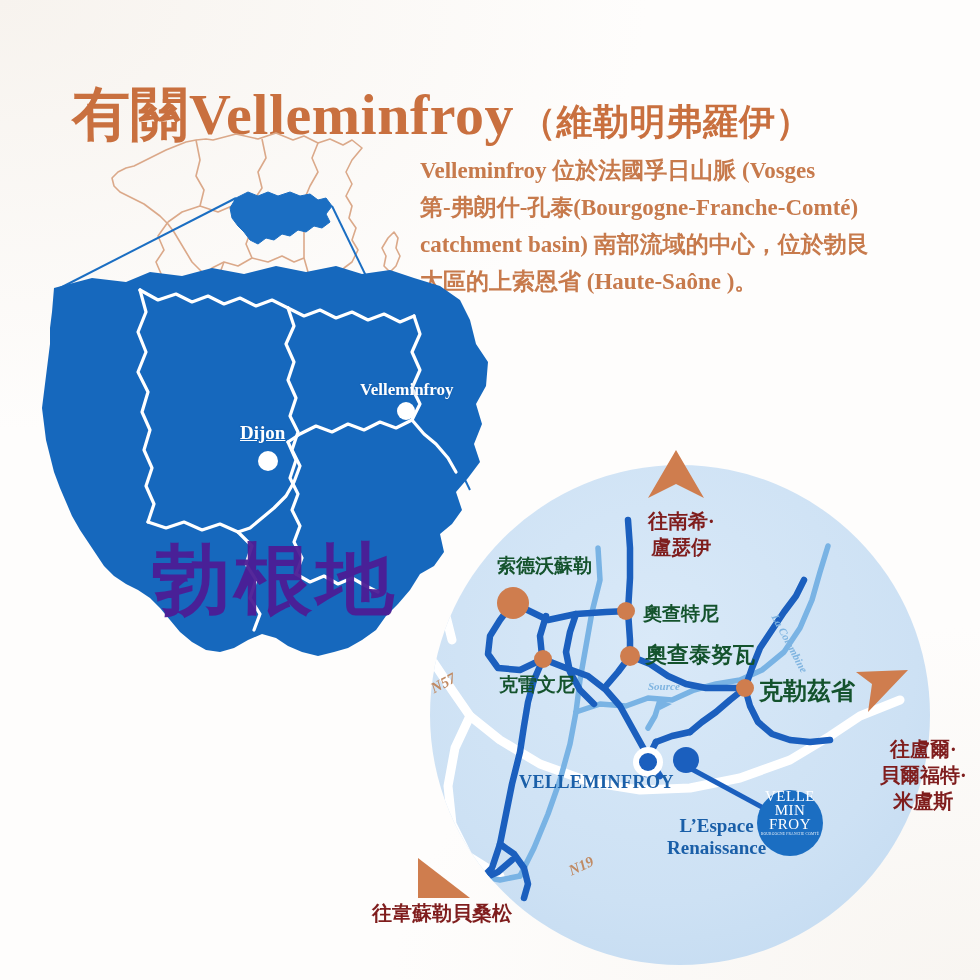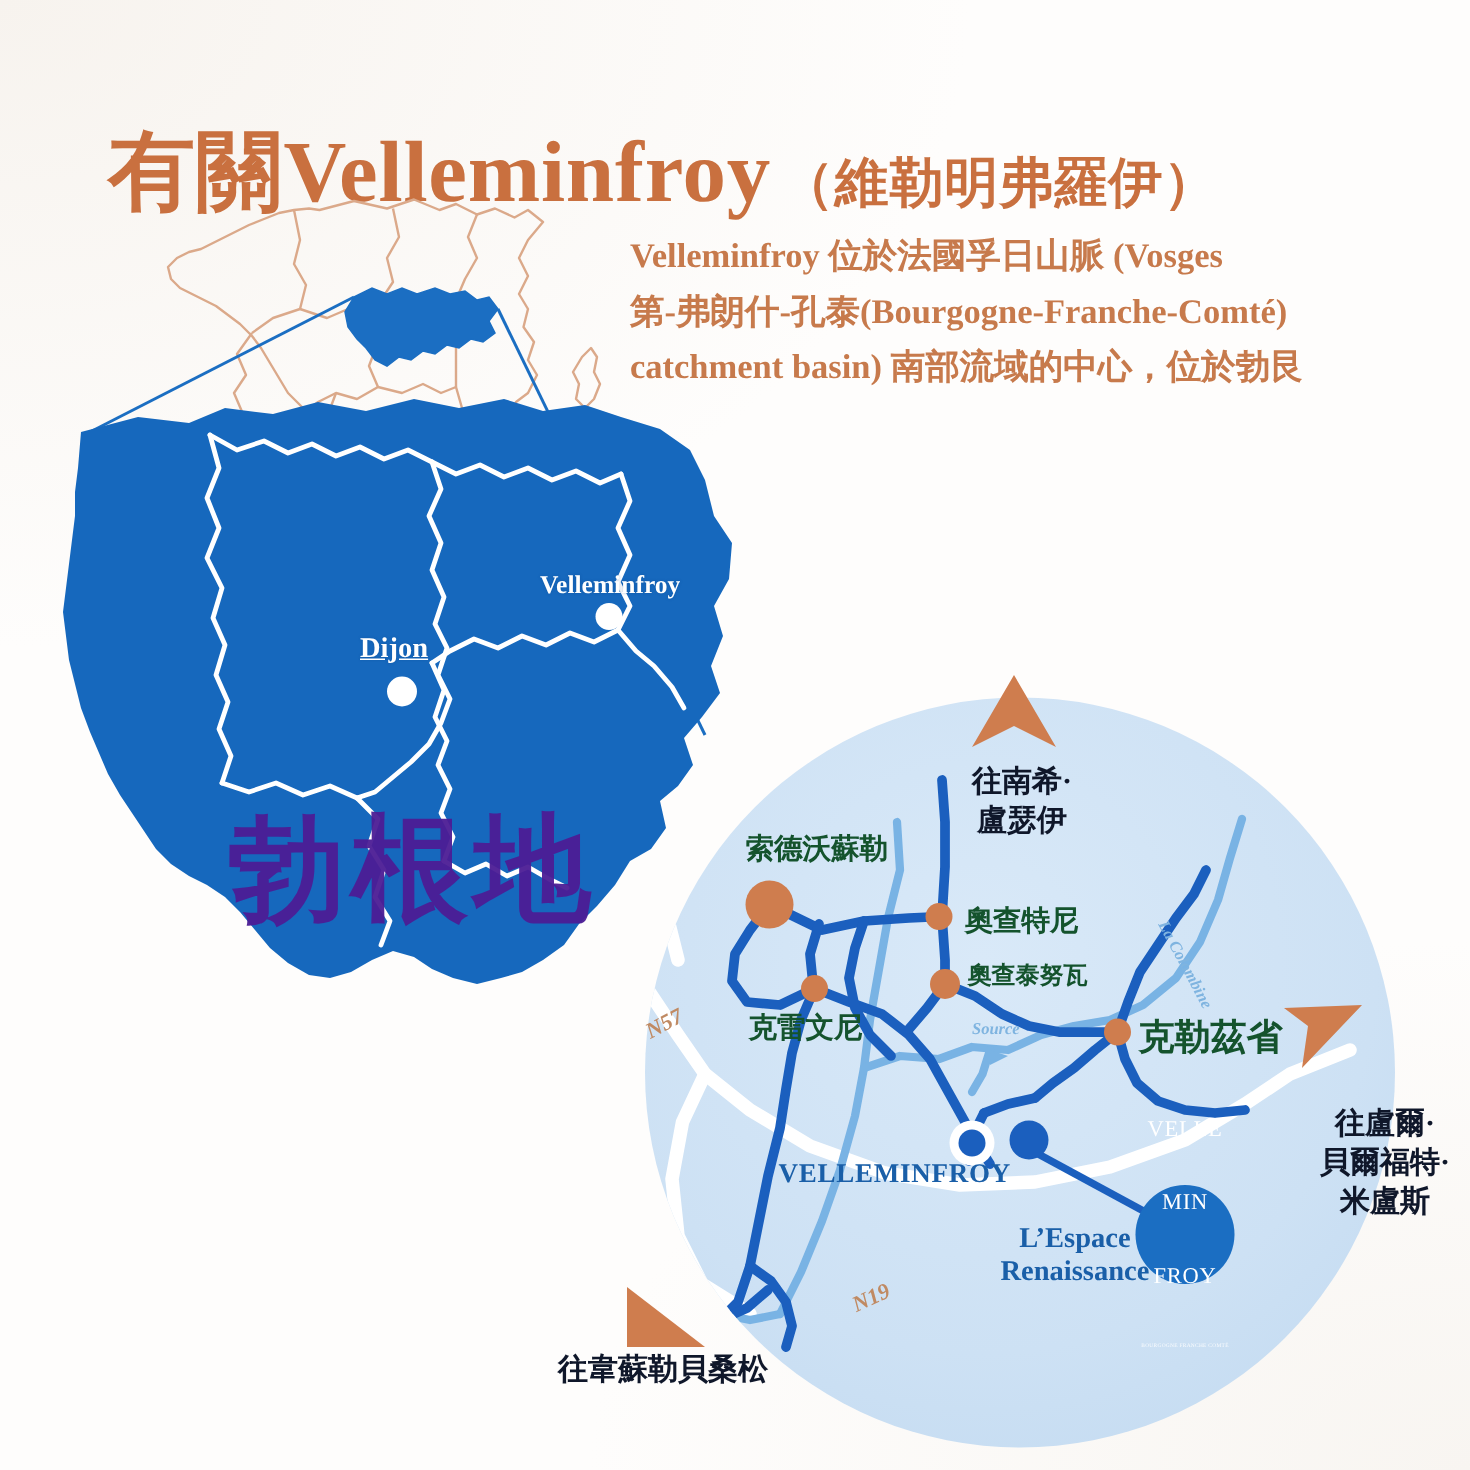--- a/index.html
+++ b/index.html
@@ -49,45 +49,46 @@
   .lbl-white{color:#ffffff;text-shadow:0 0 2px rgba(0,60,130,.35);}
   .lbl-orange{color:#14532d;}
   .lbl-blue{color:#1a5fa8;}
   .lbl-lightblue{color:#7fb4e0;}
   .lbl-road{color:#c08a63;font-style:italic;font-weight:bold;}
   .watermark{
     position:absolute;left:152px;top:528px;
     font-size:78px;font-weight:bold;color:#4c1d95;
     letter-spacing:4px;opacity:.95;
   }
-  .arrowlabel{position:absolute;text-align:center;color:#0f172a;font-weight:bold;
+  .arrowlabel{position:absolute;text-align:center;color:#7f1d1d;font-weight:bold;
               font-size:20px;line-height:26px;white-space:nowrap;}
   .logo-badge{
     position:absolute;left:757px;top:790px;width:66px;height:66px;border-radius:50%;
     background:#1b6ec2;color:#fff;display:flex;flex-direction:column;
-    align-items:center;justify-content:center;line-height:.92;gap:35px;
+    align-items:center;justify-content:flex-start;line-height:.92;
   }
   .logo-badge .l1{font-size:15px;letter-spacing:.5px;}
   .logo-badge .l2{font-size:15px;letter-spacing:.5px;}
   .logo-badge .l3{font-size:15px;letter-spacing:.5px;}
   .logo-badge .l4{font-size:3.6px;letter-spacing:.2px;margin-top:2px;opacity:.9;}
 </style>
 </head>
 <body>
 
 <div class="bg-tint"></div>
 
 <div class="title">
   <span class="t-main">有關Velleminfroy</span><span class="t-sub">（維勒明弗羅伊）</span>
 </div>
 
 <div class="intro">
   <div>Velleminfroy 位於法國孚日山脈 (Vosges</div>
   <div>第-弗朗什-孔泰(Bourgogne-Franche-Comté)</div>
   <div>catchment basin) 南部流域的中心，位於勃艮</div>
+  <div>大區的上索恩省 (Haute-Saône )。</div>
 </div>
 
 <div class="maps">
 <svg class="svg-layer" viewBox="0 0 980 980" xmlns="http://www.w3.org/2000/svg">
   <defs>
     <clipPath id="circClip">
           <circle cx="680" cy="715" r="250"></circle>
         </clipPath>
     <radialGradient id="circGrad" cx="45%" cy="35%" r="75%">
       <stop offset="0%" stop-color="#d9e9f8"></stop>
@@ -235,21 +236,21 @@
 </svg>
 </div>
 
 <div class="watermark">勃根地</div>
 
 <div class="lbl lbl-white" style="left:240px;top:422px;font-size:19px;text-decoration:underline;">Dijon</div>
 <div class="lbl lbl-white" style="left:360px;top:380px;font-size:17px;">Velleminfroy</div>
 
 <div class="lbl lbl-orange" style="left:497px;top:553px;font-size:19px;">索德沃蘇勒</div>
 <div class="lbl lbl-orange" style="left:643px;top:601px;font-size:19px;">奧查特尼</div>
-<div class="lbl lbl-orange" style="left:645px;top:640px;font-size:16px;">奧查泰努瓦</div>
+<div class="lbl lbl-orange" style="left:645px;top:640px;font-size:22px;">奧查泰努瓦</div>
 <div class="lbl lbl-orange" style="left:499px;top:672px;font-size:19px;">克雷文尼</div>
 <div class="lbl lbl-orange" style="left:759px;top:675px;font-size:24px;">克勒茲省</div>
 
 <div class="lbl lbl-blue" style="left:519px;top:772px;font-size:18px;letter-spacing:.5px;">VELLEMINFROY</div>
 
 <div class="lbl lbl-blue" style="left:667px;top:815px;font-size:19px;text-align:center;">
   <div>L’Espace</div>
   <div>Renaissance</div>
 </div>
 

